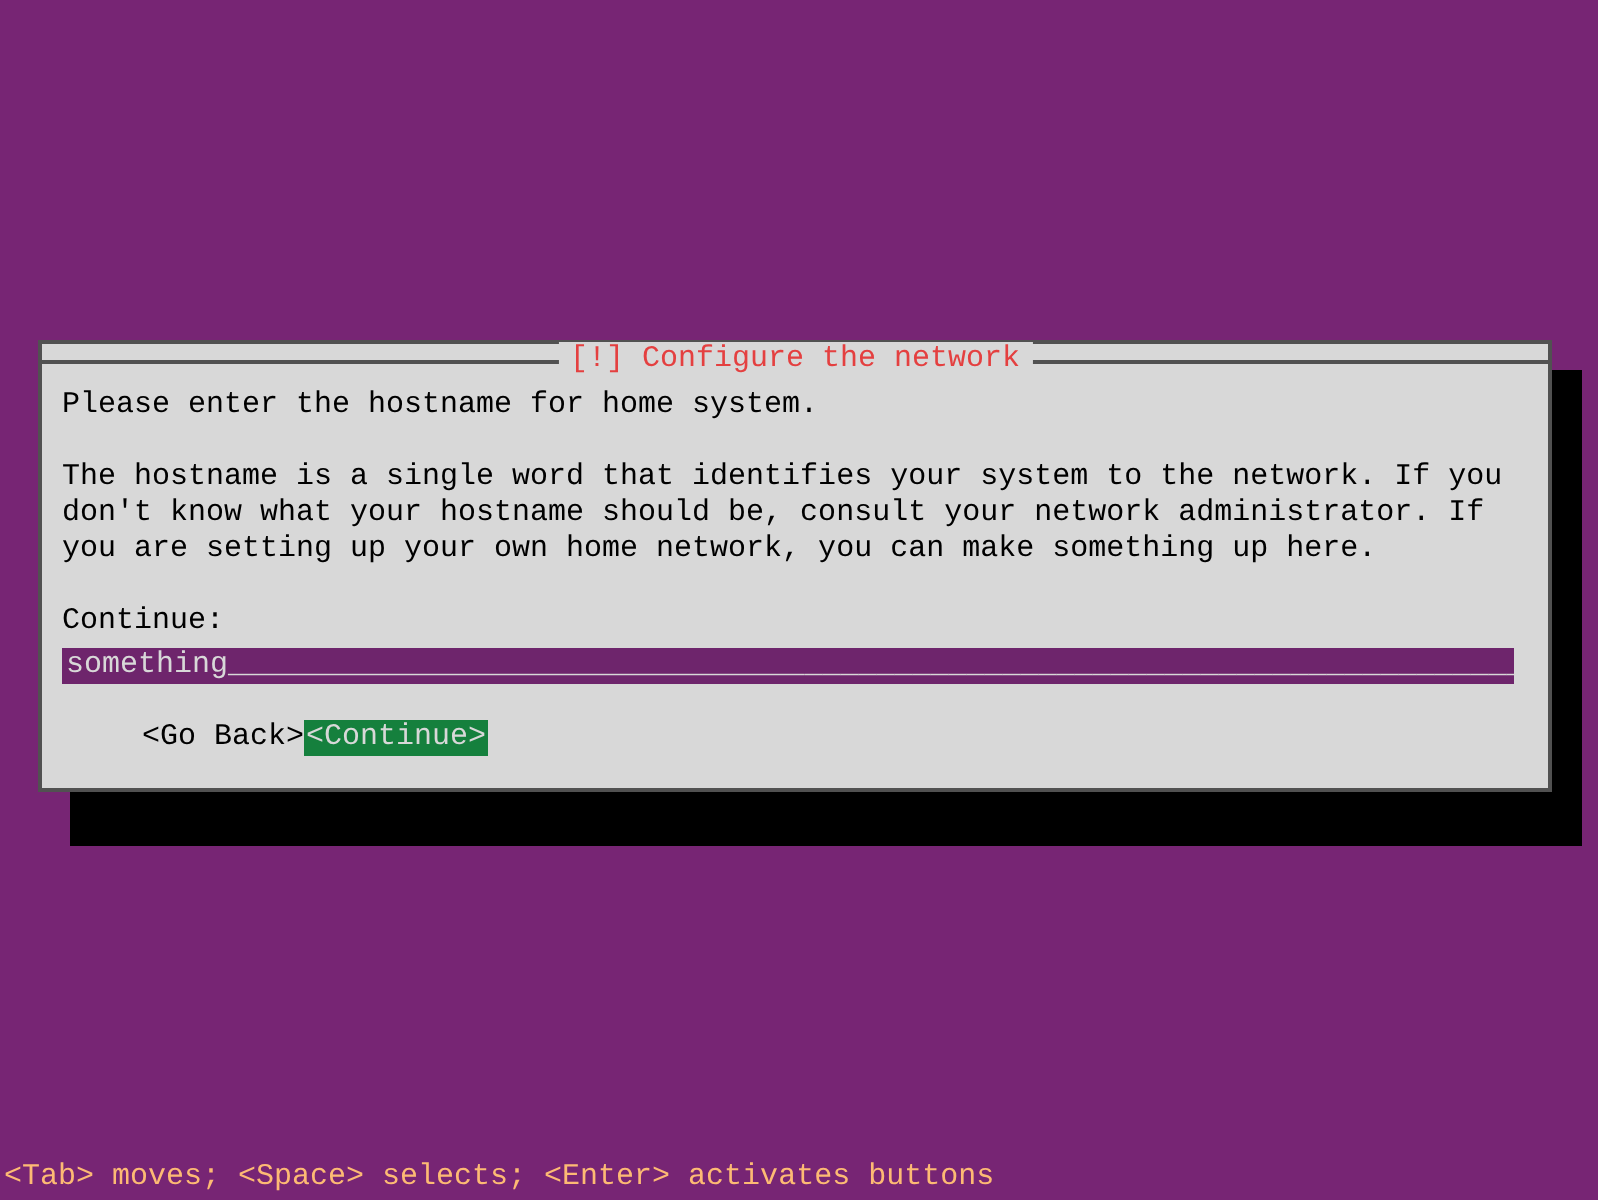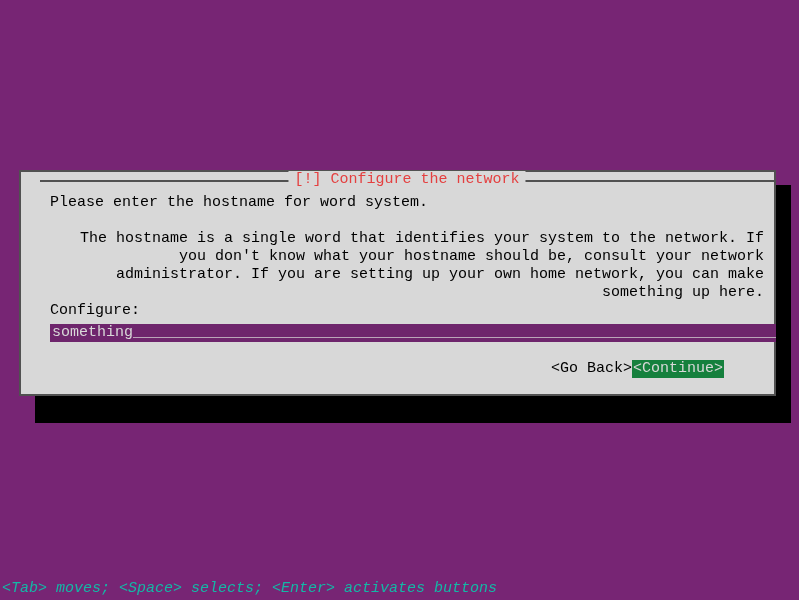--- a/index.html
+++ b/index.html
@@ -25,21 +25,20 @@
       height: 238px;
       background-color: #000000;
     }
     .dialog {
       position: absolute;
       top: 170px;
       left: 19px;
       width: 757px;
       background-color: #d8d8d8;
       border: 2px solid #515151;
-      padding-left: 19px;
     }
     .dialog-title-row {
       position: relative;
       height: 2px;
       border-top: 2px solid #515151;
       margin-top: 8px;
     }
     .dialog-title {
       position: absolute;
       left: 50%;
@@ -51,21 +50,21 @@
       white-space: nowrap;
     }
     .dialog-content {
       padding: 12px 10px 10px 10px;
       color: #000000;
     }
     .instruction {
       margin-bottom: 18px;
     }
     .description {
-      text-align: right;
+      margin-bottom: 18px;
     }
     .field-label {
       margin-bottom: 4px;
     }
     .input-field {
       background-color: #6e256c;
       color: #d8d8d8;
       width: 726px;
       padding: 0 2px;
       white-space: nowrap;
@@ -73,59 +72,58 @@
       letter-spacing: 0;
     }
     .input-value {
       color: #d8d8d8;
     }
     .input-underscore {
       color: #d8d8d8;
     }
     .button-row {
       display: flex;
-      justify-content: flex-end;
+      justify-content: flex-start;
       margin-top: 18px;
       padding: 0 40px 6px 40px;
     }
     .go-back-button {
       color: #000000;
       cursor: pointer;
     }
     .continue-button {
       background-color: #15803d;
       color: #d8d8d8;
       cursor: pointer;
       padding: 0 1px;
     }
     .footer-help {
       position: absolute;
       bottom: 2px;
       left: 2px;
-      color: #14b8a6;
+      color: #fdba74;
       white-space: nowrap;
-      font-style: italic;
     }
   </style>
 </head>
 <body>
 
 <div class="dialog-shadow"></div>
 
 <div class="dialog">
   <div class="dialog-title-row">
     <span class="dialog-title">
       <span>[!]</span>
       <span>Configure the network</span>
     </span>
   </div>
   <div class="dialog-content">
-    <div class="instruction">Please enter the hostname for word system.</div>
+    <div class="instruction">Please enter the hostname for home system.</div>
     <div class="description">The hostname is a single word that identifies your system to the network. If you don't know what your hostname should be, consult your network administrator. If you are setting up your own home network, you can make something up here.</div>
-    <div class="field-label">Configure:</div>
+    <div class="field-label">Continue:</div>
     <div class="input-field"><span class="input-value">something</span><span class="input-underscore">_______________________________________________________________________________</span></div>
     <div class="button-row">
       <span class="go-back-button">&lt;Go Back&gt;</span>
       <span class="continue-button">&lt;Continue&gt;</span>
     </div>
   </div>
 </div>
 
 <div class="footer-help">&lt;Tab&gt; moves; &lt;Space&gt; selects; &lt;Enter&gt; activates buttons</div>
 

